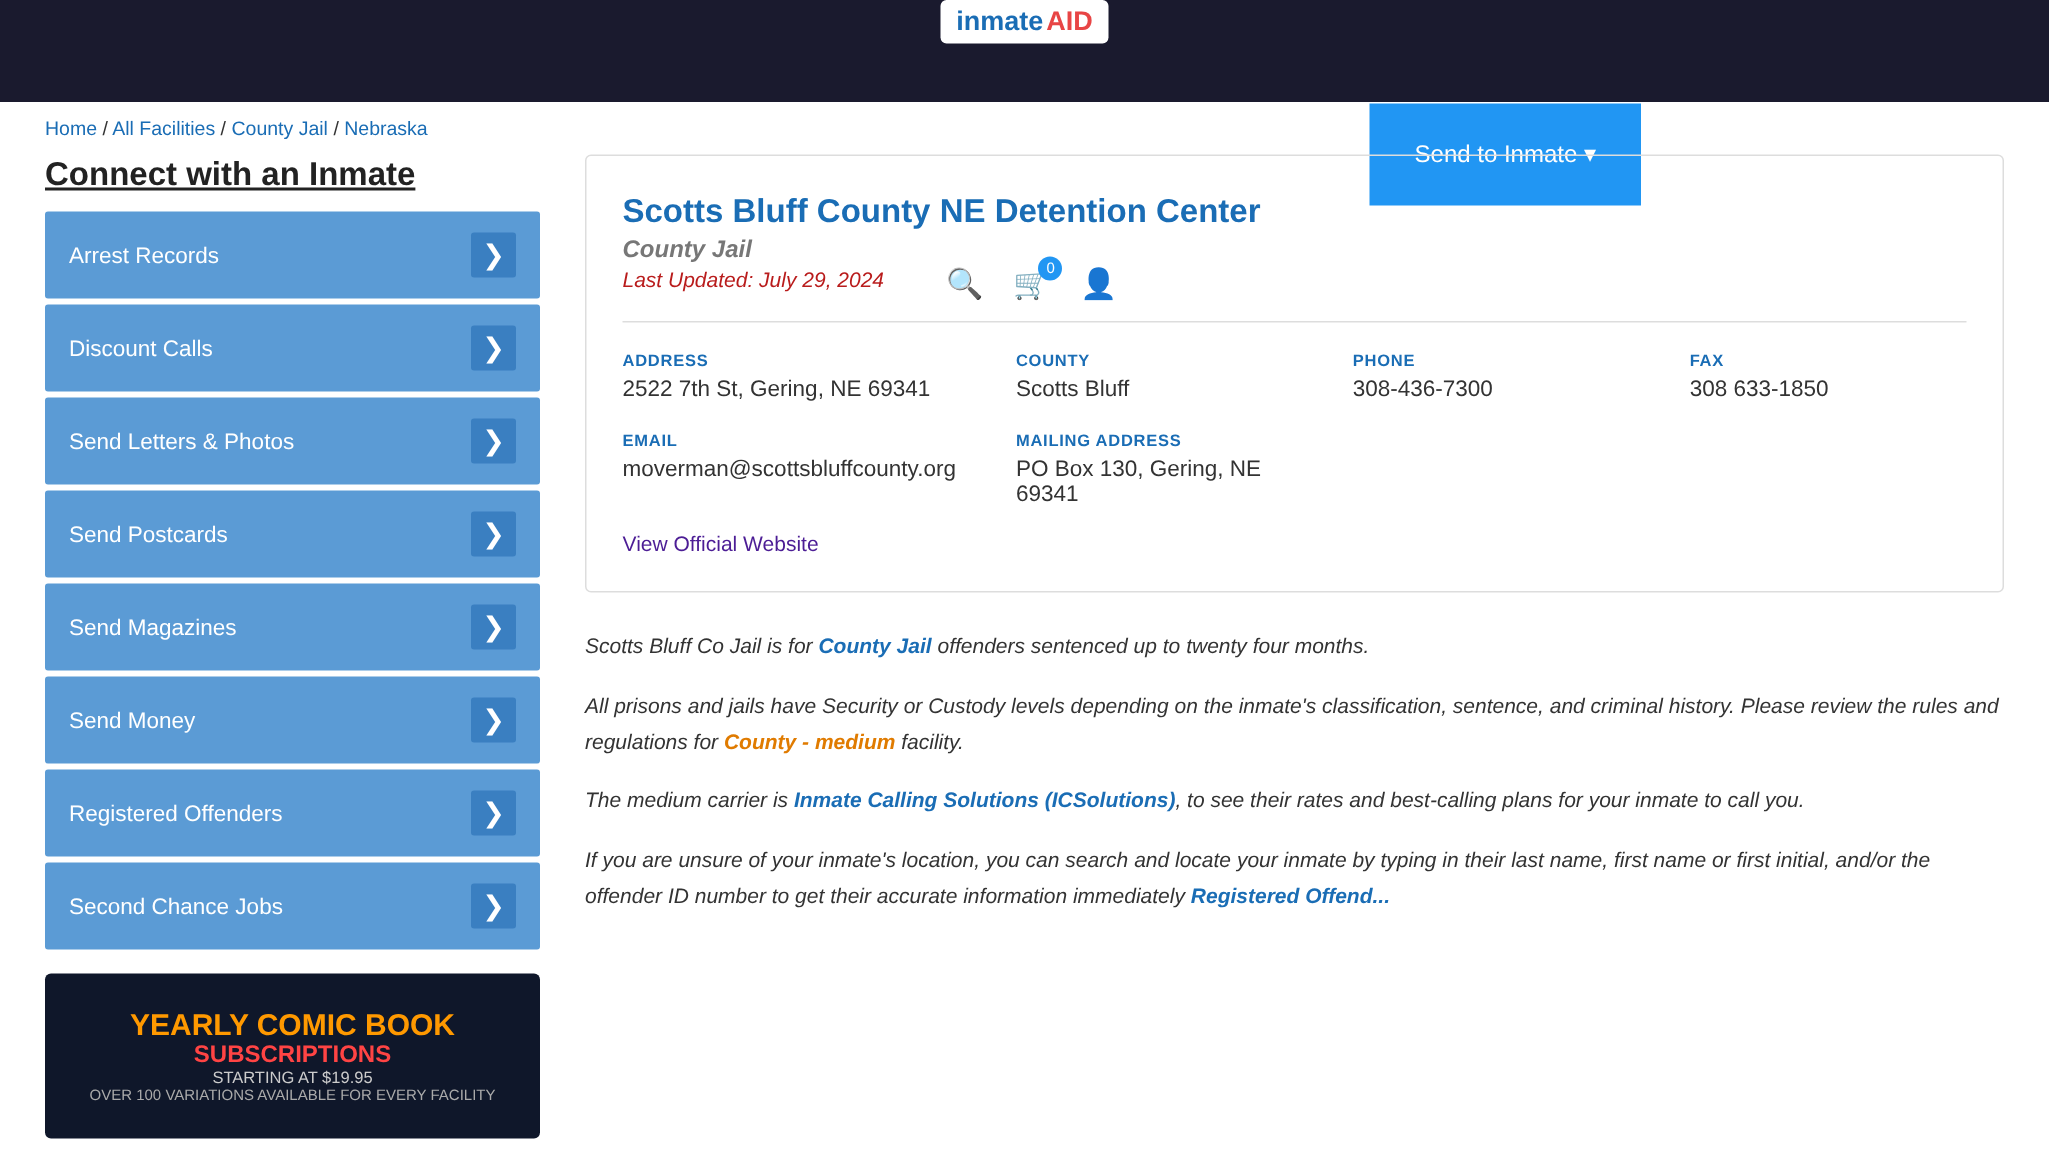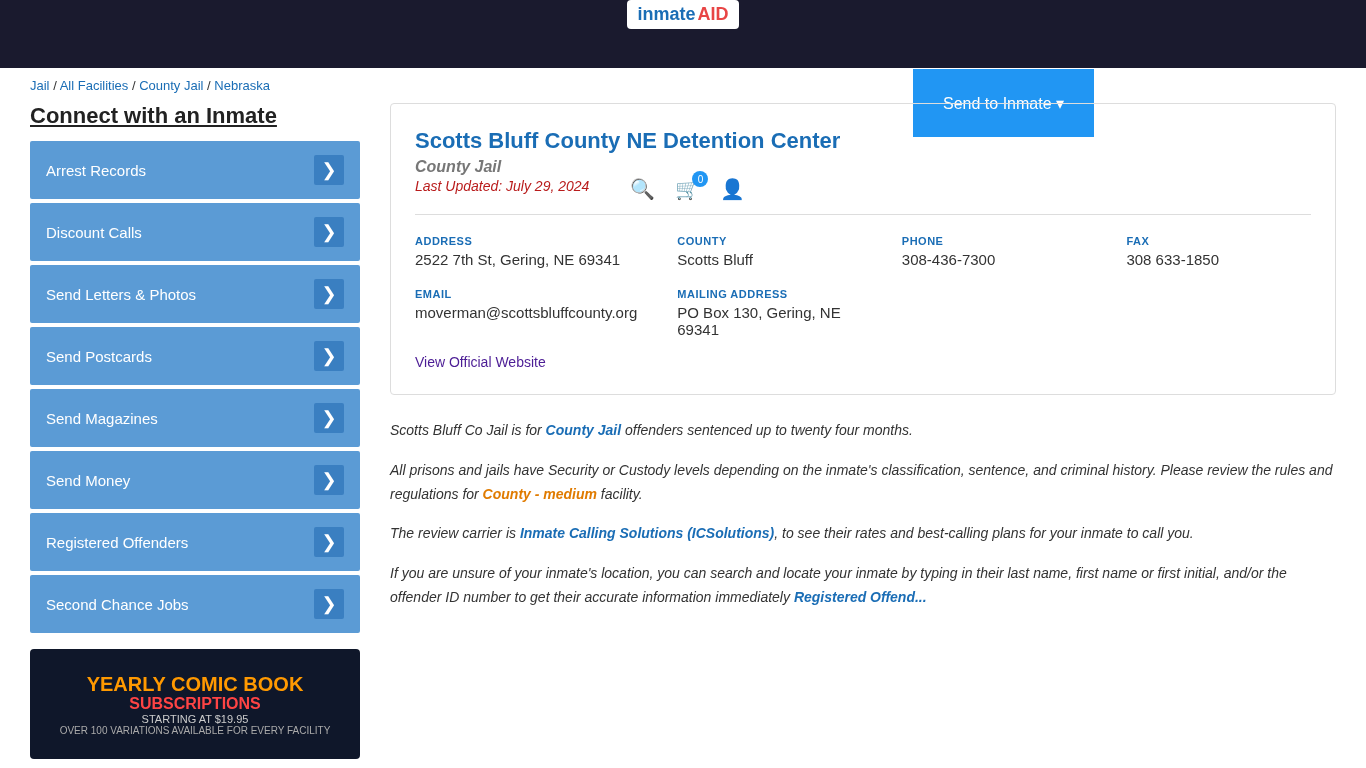--- a/index.html
+++ b/index.html
@@ -262,21 +262,21 @@
       <div class="header-icon">
         🛒
         <span class="cart-badge">0</span>
       </div>
       <div class="header-icon">👤</div>
     </div>
   </div>
 </header>
 
 <nav class="breadcrumb">
-  <a href="#">Jail</a>
+  <a href="#">Home</a>
   <span> / </span>
   <a href="#">All Facilities</a>
   <span> / </span>
   <a href="#">County Jail</a>
   <span> / </span>
   <a href="#">Nebraska</a>
 </nav>
 
 <div class="main-content">
 
@@ -361,21 +361,21 @@
     </div>
 
     <div class="description">
       <p>
         <span>Scotts Bluff Co Jail is for </span><a href="#">County Jail</a><span> offenders sentenced up to twenty four months.</span>
       </p>
       <p>
         <span>All prisons and jails have Security or Custody levels depending on the inmate's classification, sentence, and criminal history. Please review the rules and regulations for </span><a href="#" class="orange">County - medium</a><span> facility.</span>
       </p>
       <p>
-        <span>The review carrier is </span><a href="#">Inmate Calling Solutions (ICSolutions)</a><span>, to see their rates and best-calling plans for your inmate to call you.</span>
+        <span>The medium carrier is </span><a href="#">Inmate Calling Solutions (ICSolutions)</a><span>, to see their rates and best-calling plans for your inmate to call you.</span>
       </p>
       <p>
         <span>If you are unsure of your inmate's location, you can search and locate your inmate by typing in their last name, first name or first initial, and/or the offender ID number to get their accurate information immediately</span> <a href="#">Registered Offend...</a>
       </p>
     </div>
 
   </main>
 </div>
 
 </body></html>

